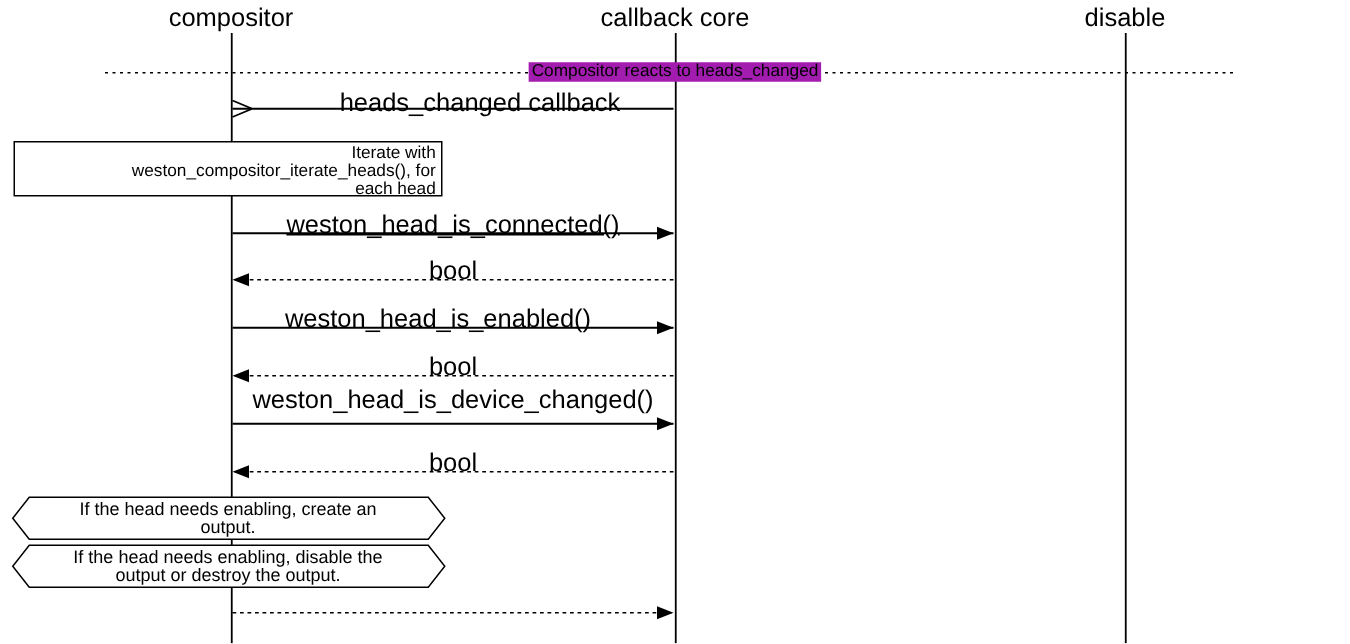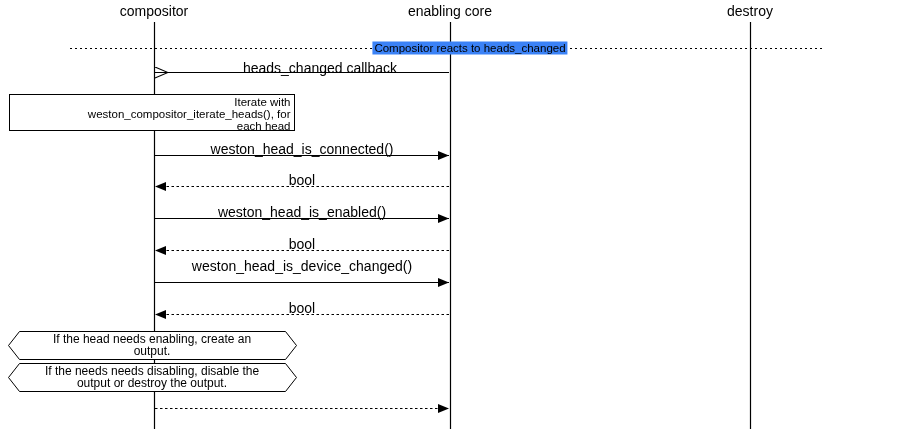--- a/index.html
+++ b/index.html
@@ -18,40 +18,39 @@
     overflow: hidden;
     background: #ffffff;
   }
   #diagram svg {
     position: absolute;
     left: 0;
     top: 0;
   }
   .lbl {
     position: absolute;
-    font-size: 14px;
+    font-size: 17px;
     line-height: 13px;
     white-space: nowrap;
     color: #000;
   }
   .actor-label {
     text-align: center;
     transform: translateX(-50%);
   }
   .msg-label {
     text-align: center;
     transform: translateX(-50%);
   }
   .sep-label {
     font-size: 11.5px;
-    background: #3b82f6;
+    background: #a21caf;
     padding: 0 2px;
     transform: translate(-50%, -50%);
     text-align: center;
-    margin-left: 20px;
   }
   .note-text {
     position: absolute;
     font-size: 11.5px;
     line-height: 12px;
     text-align: right;
     transform: translateX(-50%);
     white-space: pre-line;
   }
   .cond-text {
@@ -98,31 +97,31 @@
         <line x1="155" y1="408.5" x2="449" y2="408.5" stroke="#000" stroke-width="1.1" marker-end="url(#arrow-filled-right)" stroke-dasharray="2.5,2.5"></line>
       </g>
     <g id="layer-shapes">
         <rect x="9.5" y="94.5" width="285" height="36" fill="#ffffff" stroke="#000" stroke-width="1"></rect>
         <polygon points="19.5,331.5 285.5,331.5 296.5,345.5 285.5,359.5 19.5,359.5 8.5,345.5" fill="#ffffff" stroke="#000" stroke-width="1"></polygon>
         <polygon points="19.5,363.5 285.5,363.5 296.5,377.5 285.5,391.5 19.5,391.5 8.5,377.5" fill="#ffffff" stroke="#000" stroke-width="1"></polygon>
       </g>
   </svg>
   <div id="overlay-text">
       <div class="lbl actor-label" style="left: 154px; top: 5px;">compositor</div>
-      <div class="lbl actor-label" style="left: 450px; top: 5px;">enabling core</div>
-      <div class="lbl actor-label" style="left: 750px; top: 5px;">destroy</div>
+      <div class="lbl actor-label" style="left: 450px; top: 5px;">callback core</div>
+      <div class="lbl actor-label" style="left: 750px; top: 5px;">disable</div>
       <div class="lbl sep-label" style="left: 450px; top: 48px;">Compositor reacts to heads_changed</div>
       <div class="lbl msg-label" style="left: 302px; top: 62px; padding-left: 36px;">heads_changed callback</div>
       <div class="lbl msg-label" style="left: 302px; top: 143px; text-decoration: underline;">weston_head_is_connected()</div>
       <div class="lbl msg-label" style="left: 302px; top: 174px;">bool</div>
-      <div class="lbl msg-label" style="left: 302px; top: 206px;">weston_head_is_enabled()</div>
+      <div class="lbl msg-label" style="left: 292px; top: 206px;">weston_head_is_enabled()</div>
       <div class="lbl msg-label" style="left: 302px; top: 238px;">bool</div>
       <div class="lbl msg-label" style="left: 302px; top: 260px;">weston_head_is_device_changed()</div>
       <div class="lbl msg-label" style="left: 302px; top: 302px;">bool</div>
       <div class="note-text" style="left: 151px; top: 96px; width: 279px;">Iterate with
 weston_compositor_iterate_heads(), for
 each head</div>
       <div class="cond-text" style="left: 152px; top: 333px; width: 264px;">If the head needs enabling, create an
 output.</div>
-      <div class="cond-text" style="left: 152px; top: 365px; width: 264px;">If the needs needs disabling, disable the
+      <div class="cond-text" style="left: 152px; top: 365px; width: 264px;">If the head needs enabling, disable the
 output or destroy the output.</div>
     </div>
 </div>
 
 </body></html>

